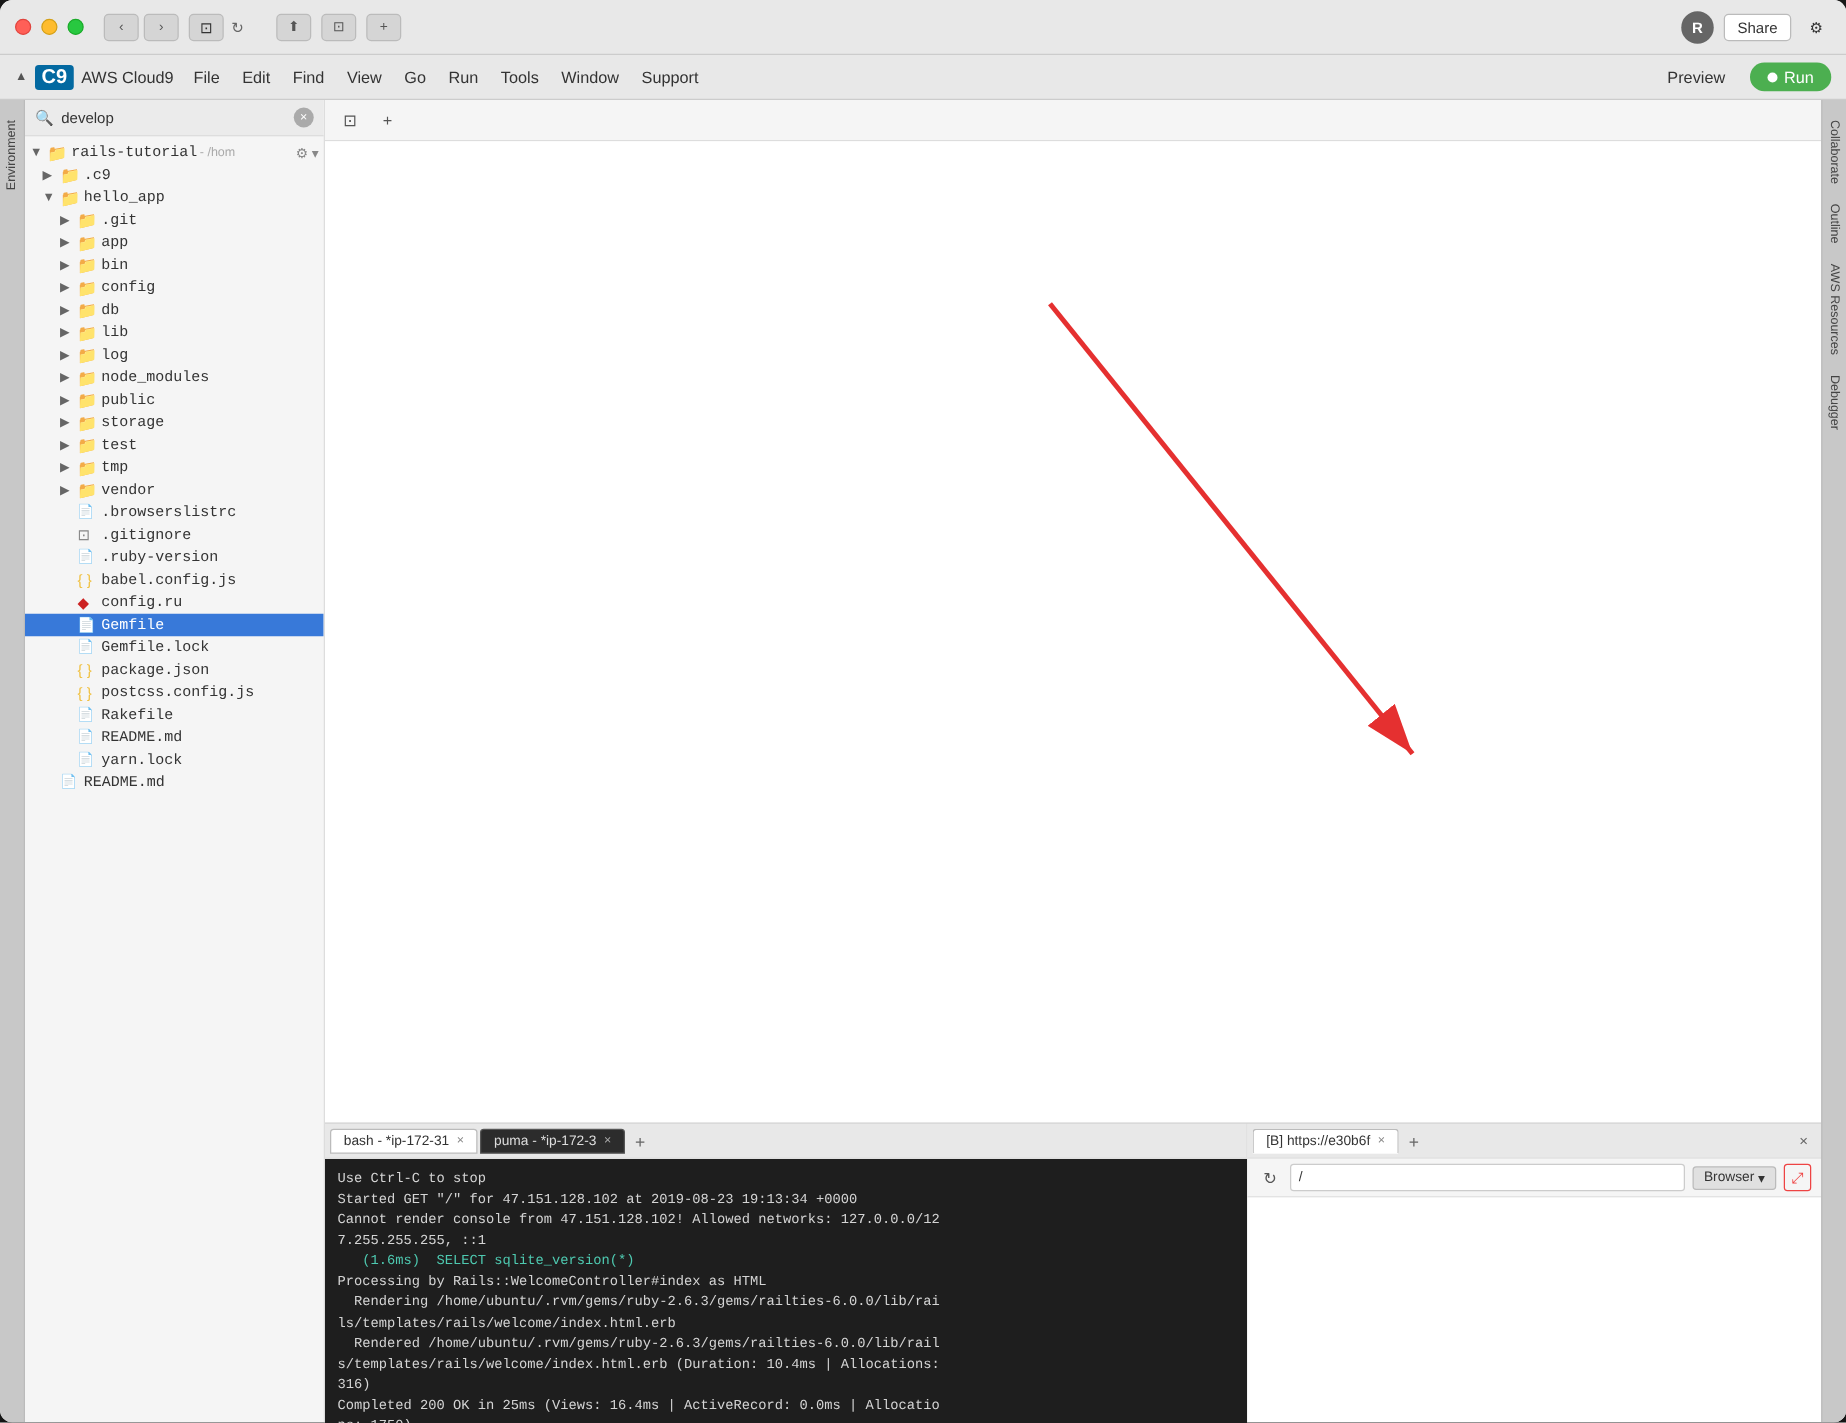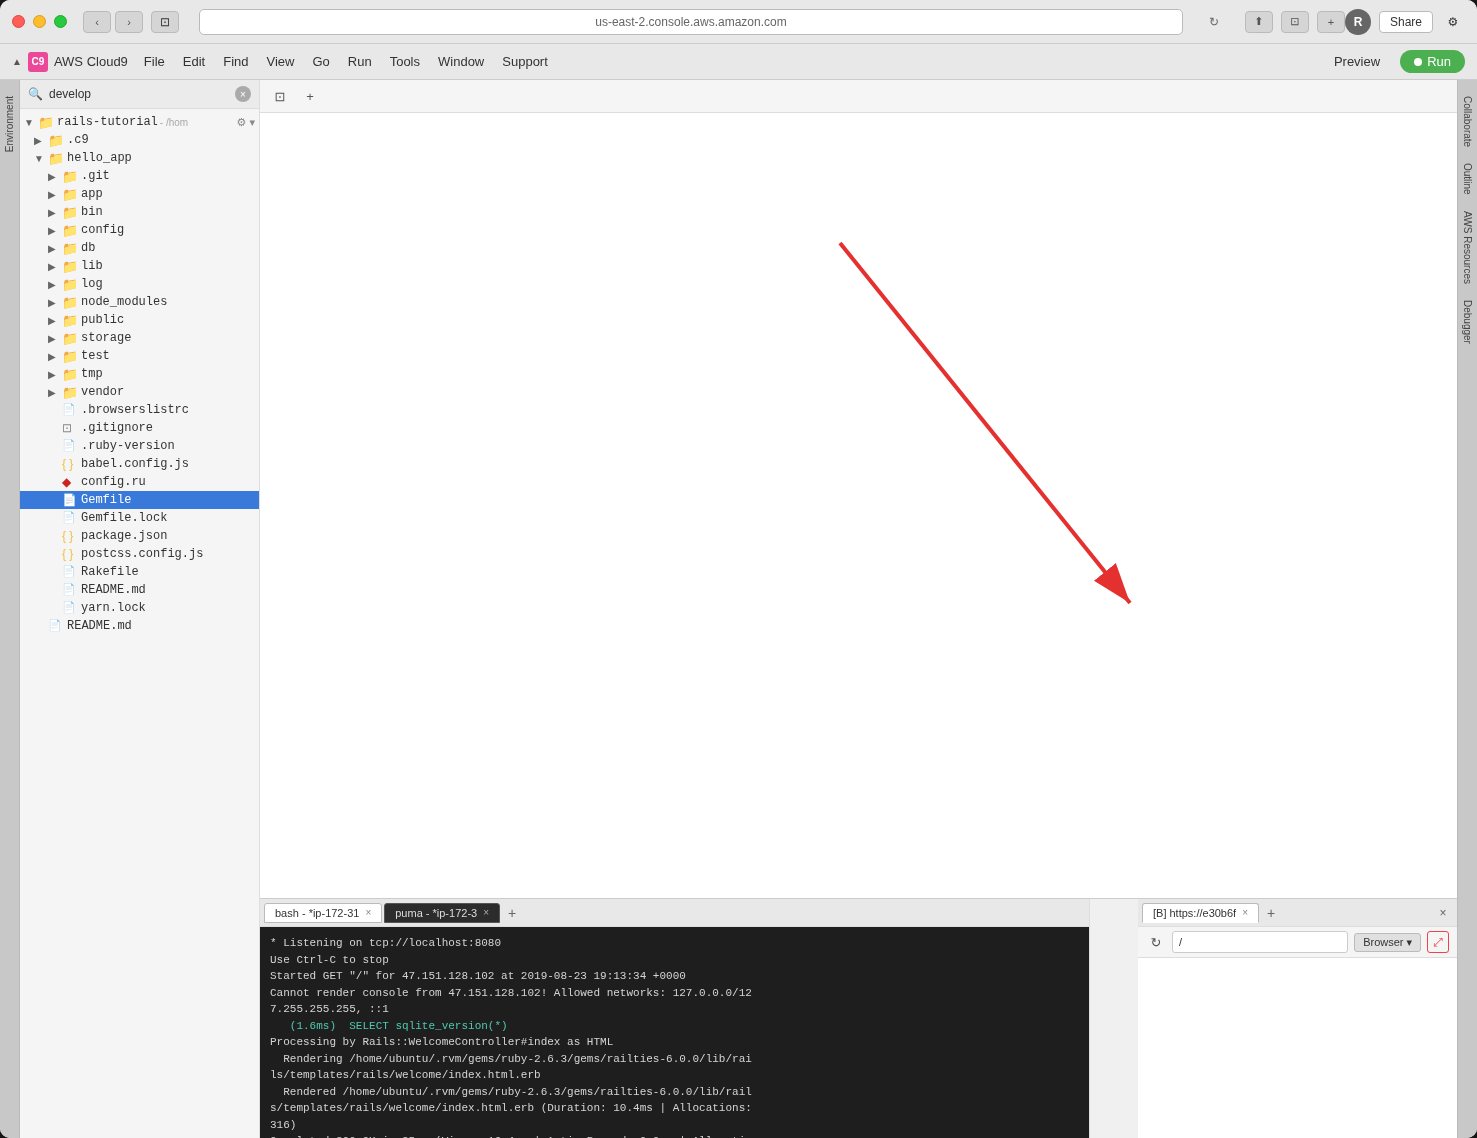--- a/index.html
+++ b/index.html
@@ -25,21 +25,21 @@
 
     .refresh-btn { width: 22px; height: 22px; display: flex; align-items: center; justify-content: center; color: #666; }
 
     .title-actions { display: flex; gap: 8px; align-items: center; margin-left: auto; }
     .share-btn { background: #ffffff; border: 1px solid #bbb; border-radius: 4px; padding: 3px 10px; font-size: 12px; cursor: pointer; }
     .gear-icon { width: 24px; height: 24px; display: flex; align-items: center; justify-content: center; cursor: pointer; }
 
     
     .menu-bar { background: #e8e8e8; height: 36px; display: flex; align-items: center; padding: 0 12px; border-bottom: 1px solid #ccc; flex-shrink: 0; }
     .menu-logo { display: flex; align-items: center; gap: 6px; margin-right: 8px; }
-    .cloud9-icon { width: 20px; height: 20px; background: #ec4899; border-radius: 3px; display: flex; align-items: center; justify-content: center; color: white; font-size: 10px; font-weight: bold; }
+    .cloud9-icon { width: 31px; height: 20px; background: #0369a1; border-radius: 3px; display: flex; align-items: center; justify-content: center; color: white; font-size: 16px; font-weight: bold; }
     .menu-items { display: flex; gap: 2px; justify-content: space-between; }
     .menu-item { padding: 4px 8px; font-size: 13px; color: #333; cursor: pointer; border-radius: 3px; }
     .preview-btn { margin-left: auto; padding: 4px 12px; font-size: 13px; color: #333; cursor: pointer; }
     .run-btn { background: #4caf50; border-radius: 12px; padding: 4px 14px; color: white; font-size: 13px; display: flex; align-items: center; gap: 5px; cursor: pointer; }
     .run-dot { width: 8px; height: 8px; background: white; border-radius: 50%; }
     .menu-right { margin-left: auto; display: flex; align-items: flex-end; gap: 8px; }
     .user-avatar { width: 26px; height: 26px; background: #666; border-radius: 50%; color: white; display: flex; align-items: center; justify-content: center; font-size: 12px; font-weight: bold; }
 
     
     .main-content { display: flex; flex: 1; overflow: hidden; }
@@ -90,41 +90,38 @@
     .browser-btn { padding: 2px 8px; font-size: 11px; background: #e0e0e0; border: 1px solid #bbb; border-radius: 3px; cursor: pointer; display: flex; align-items: center; gap: 3px; }
     .browser-open-btn { width: 22px; height: 22px; border: 1.5px solid #e44; border-radius: 3px; display: flex; align-items: center; justify-content: center; cursor: pointer; color: #e44; font-size: 12px; }
     .browser-content { flex: 1; background: #fff; }
 
     
     .right-sidebar { width: 20px; background: #c8c8c8; display: flex; flex-direction: column; align-items: center; padding: 8px 0; border-left: 1px solid #bbb; flex-shrink: 0; }
     .right-sidebar-item { writing-mode: vertical-rl; font-size: 10px; color: #444; padding: 8px 3px; cursor: pointer; white-space: nowrap; }
 
     .bottom-split { display: flex; height: 240px; border-top: 1px solid #ccc; flex-shrink: 0; }
     .bottom-left { flex: 1; display: flex; flex-direction: column; }
-    .bottom-right { width: 368px; border-left: 1px solid #ddd; display: flex; flex-direction: column; padding-left: 48px; }
+    .bottom-right { width: 460px; border-left: 1px solid #ddd; display: flex; flex-direction: column; }
   </style>
 </head>
 <body>
 
 <div class="mac-frame">
 
   <div class="title-bar">
     <div class="traffic-lights">
       <div class="traffic-light red"></div>
       <div class="traffic-light yellow"></div>
       <div class="traffic-light green"></div>
     </div>
     <div class="title-nav">
       <div class="nav-btn">‹</div>
       <div class="nav-btn">›</div>
     </div>
     <div class="window-btn">⊡</div>
-    <div class="address-bar">
-      <span>us-east-2.console.aws.amazon.com</span>
-    </div>
     <div class="refresh-btn">↻</div>
     <div style="margin-left: 20px; display:flex; gap:8px; align-items:center;">
       <div class="nav-btn">⬆</div>
       <div class="nav-btn">⊡</div>
       <div class="nav-btn">+</div>
     </div>
     <div class="title-actions">
       <div class="user-avatar">R</div>
       <div class="share-btn">Share</div>
       <div class="gear-icon">⚙</div>
@@ -355,21 +352,20 @@
               <span>bash - *ip-172-31</span>
               <span class="tab-close">×</span>
             </div>
             <div class="bottom-tab active">
               <span>puma - *ip-172-3</span>
               <span class="tab-close active">×</span>
             </div>
             <div class="add-tab-btn">+</div>
           </div>
           <div class="terminal-content">
-            <div class="terminal-line">* Listening on tcp://localhost:8080</div>
             <div class="terminal-line">Use Ctrl-C to stop</div>
             <div class="terminal-line">Started GET "/" for 47.151.128.102 at 2019-08-23 19:13:34 +0000</div>
             <div class="terminal-line">Cannot render console from 47.151.128.102! Allowed networks: 127.0.0.0/12
 7.255.255.255, ::1</div>
             <div class="terminal-line">   <span class="terminal-highlight">(1.6ms)  SELECT sqlite_version(*)</span></div>
             <div class="terminal-line">Processing by Rails::WelcomeController#index as HTML</div>
             <div class="terminal-line">  Rendering /home/ubuntu/.rvm/gems/ruby-2.6.3/gems/railties-6.0.0/lib/rai
 ls/templates/rails/welcome/index.html.erb</div>
             <div class="terminal-line">  Rendered /home/ubuntu/.rvm/gems/ruby-2.6.3/gems/railties-6.0.0/lib/rail
 s/templates/rails/welcome/index.html.erb (Duration: 10.4ms | Allocations:

